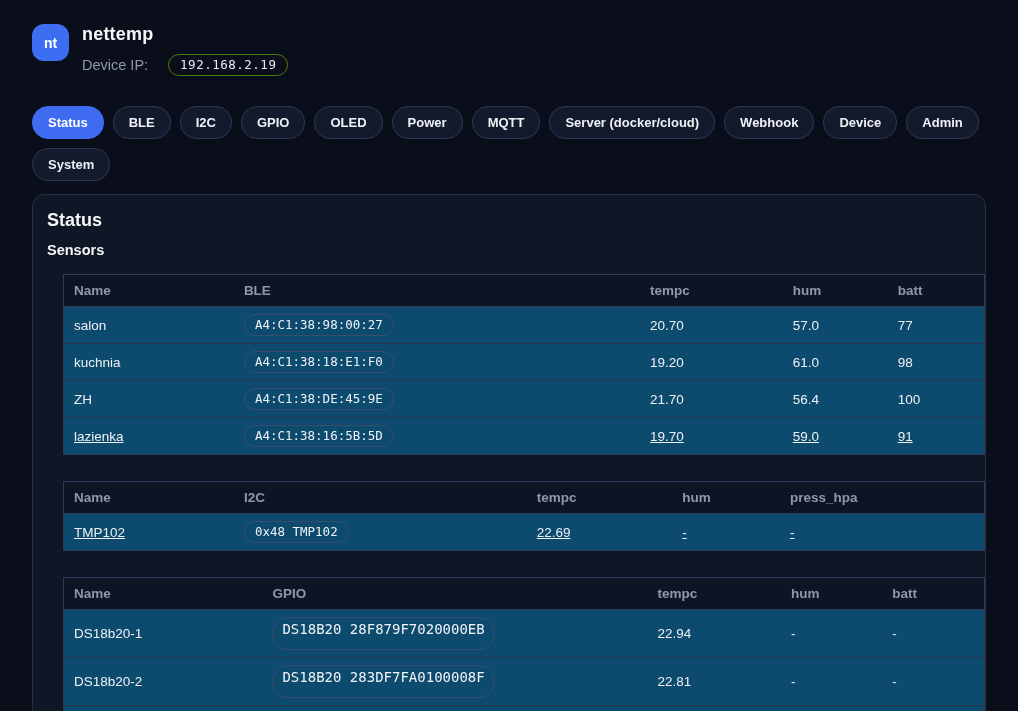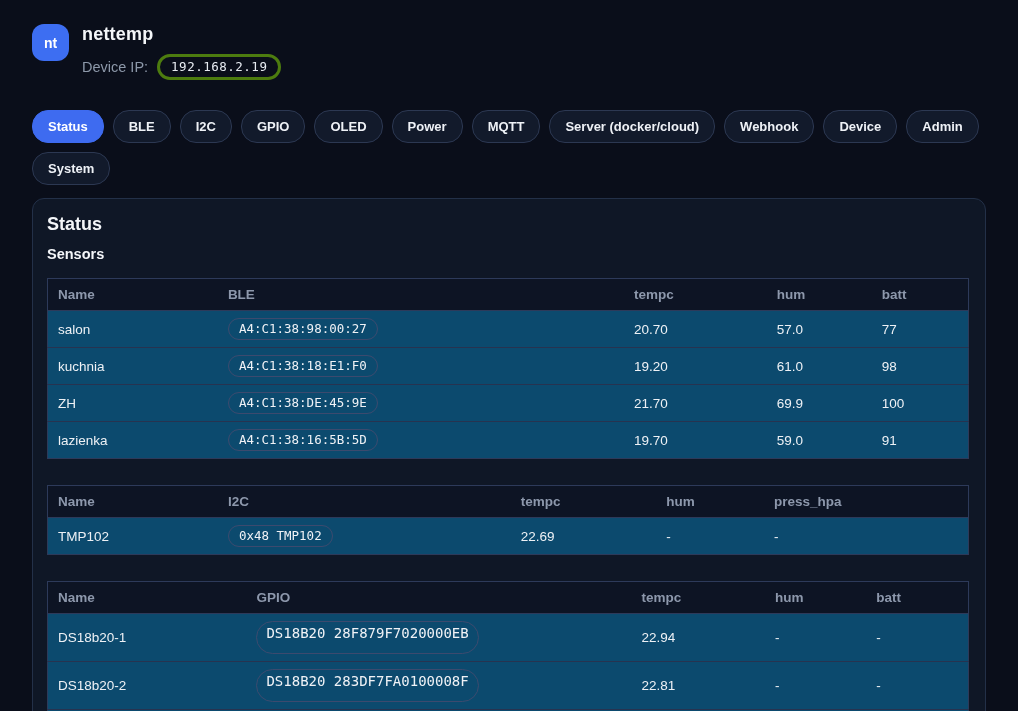--- a/index.html
+++ b/index.html
@@ -14,25 +14,25 @@
   
   .app-header { display: flex; align-items: flex-start; gap: 13px; }
   .logo {
     width: 37px; height: 37px; border-radius: 12px;
     background: #3d6ef2; color: #ffffff;
     font-size: 14px; font-weight: 700;
     display: flex; align-items: center; justify-content: center;
     margin-top: 0; flex: 0 0 auto;
   }
   .header-text h1 { font-size: 18px; font-weight: 700; color: #f4f6f9; letter-spacing: .2px; }
-  .ip-line { margin-top: 9px; display: flex; align-items: center; gap: 9px;
+  .ip-line { margin-top: 9px; display: flex; align-items: center; gap: 20px;
              color: #8d98a9; font-size: 14.5px; }
   .ip-pill {
     font-family: "DejaVu Sans Mono", monospace; font-size: 12.5px;
-    color: #e8ecf2; border: 3px solid #4d7c0f; border-radius: 999px;
+    color: #e8ecf2; border: 1px solid #4d7c0f; border-radius: 999px;
     padding: 2px 11px 3px; letter-spacing: .5px;
   }
 
   
   .tabs { margin-top: 30px; display: flex; gap: 9px; flex-wrap: wrap; }
   .tab {
     height: 33px; padding: 0 15px; border-radius: 16px;
     background: #121a2b; border: 1px solid #2c3852;
     color: #eef1f6; font-size: 13px; font-weight: 700;
     font-family: "Liberation Sans", sans-serif;
@@ -46,35 +46,36 @@
     border: 1px solid #233048; border-radius: 12px;
     padding: 15px 16px 23px 14px;
   }
   .card h2 { font-size: 18px; font-weight: 700; color: #f4f6f9; }
   .card h3 { font-size: 14.5px; font-weight: 700; color: #f4f6f9; margin: 11px 0 16px; }
 
   
   table.sensor-table {
     width: 100%; border-collapse: collapse; table-layout: fixed;
     border: 1px solid #2d3a5a;
+    margin-left: 16px;
   }
   table.sensor-table + table.sensor-table,
   .table-gap { margin-top: 26px; }
   th {
     background: #0d1424; color: #8d98ac;
     font-size: 13.5px; font-weight: 700; text-align: left;
     padding: 8px 10px; border-bottom: 1px solid #2d3a5a;
   }
   td {
     background: #0c4a6e; color: #eef1f5;
     font-size: 13.5px; padding: 7px 10px;
     border-bottom: 1px solid #273350;
     height: 34px; vertical-align: middle;
   }
-  tr:last-child td { border-bottom: none; }
+  tr:last-child td { border-bottom: none; text-decoration: underline; }
   .pill {
     font-family: "DejaVu Sans Mono", monospace; font-size: 12.5px;
     color: #f0f2f6; border: 1px solid #3c4a6e; border-radius: 999px;
     padding: 2px 10px 3px; display: inline-block; white-space: nowrap;
   }
   .pill.small { font-size: 14px; padding: 3px 9px 12px; }
 </style>
 </head>
 <body>
 
@@ -139,21 +140,21 @@
           <td>kuchnia</td>
           <td><span class="pill">A4:C1:38:18:E1:F0</span></td>
           <td>19.20</td>
           <td>61.0</td>
           <td>98</td>
         </tr>
         <tr>
           <td>ZH</td>
           <td><span class="pill">A4:C1:38:DE:45:9E</span></td>
           <td>21.70</td>
-          <td>69.9</td>
+          <td>56.4</td>
           <td>100</td>
         </tr>
         <tr>
           <td>lazienka</td>
           <td><span class="pill">A4:C1:38:16:5B:5D</span></td>
           <td>19.70</td>
           <td>59.0</td>
           <td>91</td>
         </tr>
       </tbody>

